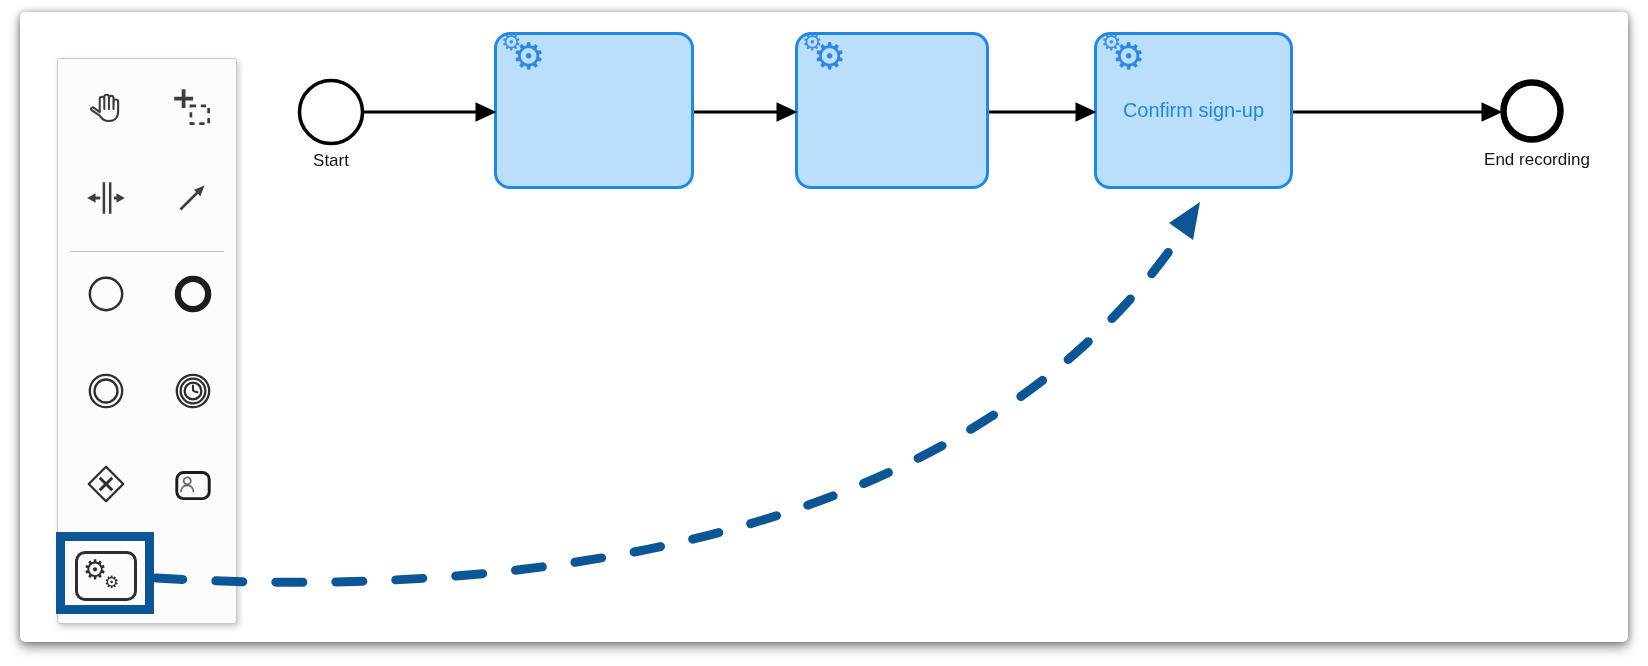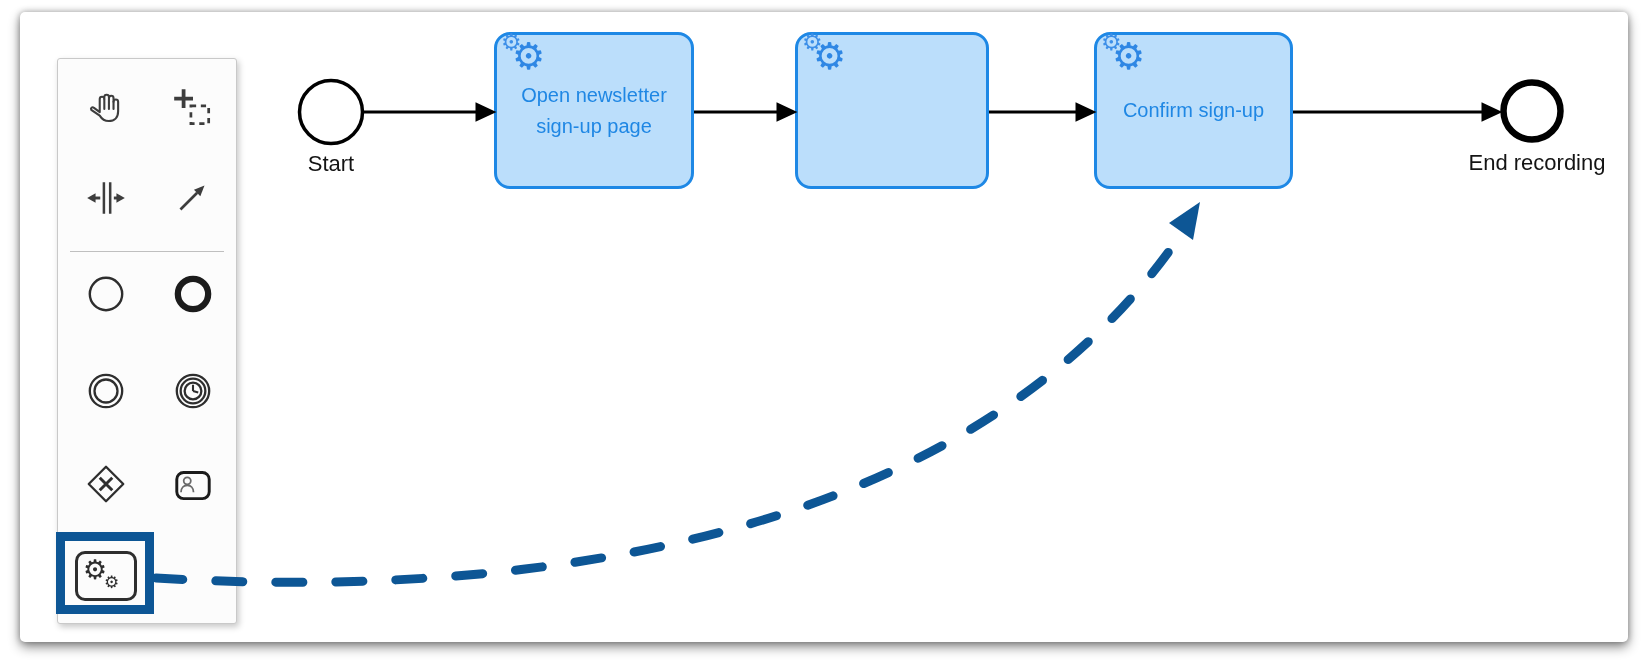--- a/index.html
+++ b/index.html
@@ -28,21 +28,21 @@
   
   .task{position:absolute;top:20px;height:157px;box-sizing:border-box;
         background:#bbdefb;border:3px solid #1e88e5;border-radius:16px;
         display:flex;align-items:center;justify-content:center;
         text-align:center;color:#1f87e4;font-size:20px;line-height:1.55;
         padding:0 12px;cursor:pointer;z-index:1;}
   .task .task-gears{position:absolute;left:4px;top:-4px;width:56px;height:56px;
         pointer-events:none;}
   .task .gear.small{left:0;top:0;font-size:23px;color:#3d8fe8;}
   .task .gear.big{left:11px;top:7px;font-size:37px;color:#2f87e4;}
-  .evt-label{position:absolute;color:#141414;font-size:22px;text-align:center;}
+  .evt-label{position:absolute;color:#141414;font-size:17px;text-align:center;}
   .overlay{position:absolute;left:0;top:0;width:1608px;height:630px;
            z-index:4;pointer-events:none;}
 </style>
 </head>
 <body>
 
 <div class="card">
 
   <div class="palette">
 
@@ -142,21 +142,20 @@
     </div>
   </div>
 
   <div class="highlight"></div>
 
   <div class="task" style="left:474px;width:200px;">
     <span class="task-gears">
       <span class="gear small">⚙</span>
       <span class="gear big">⚙</span>
     </span>
-    <span>Open newsletter sign-up page</span>
   </div>
 
   <div class="task" style="left:775px;width:194px;">
     <span class="task-gears">
       <span class="gear small">⚙</span>
       <span class="gear big">⚙</span>
     </span>
   </div>
 
   <div class="task" style="left:1074px;width:199px;">

